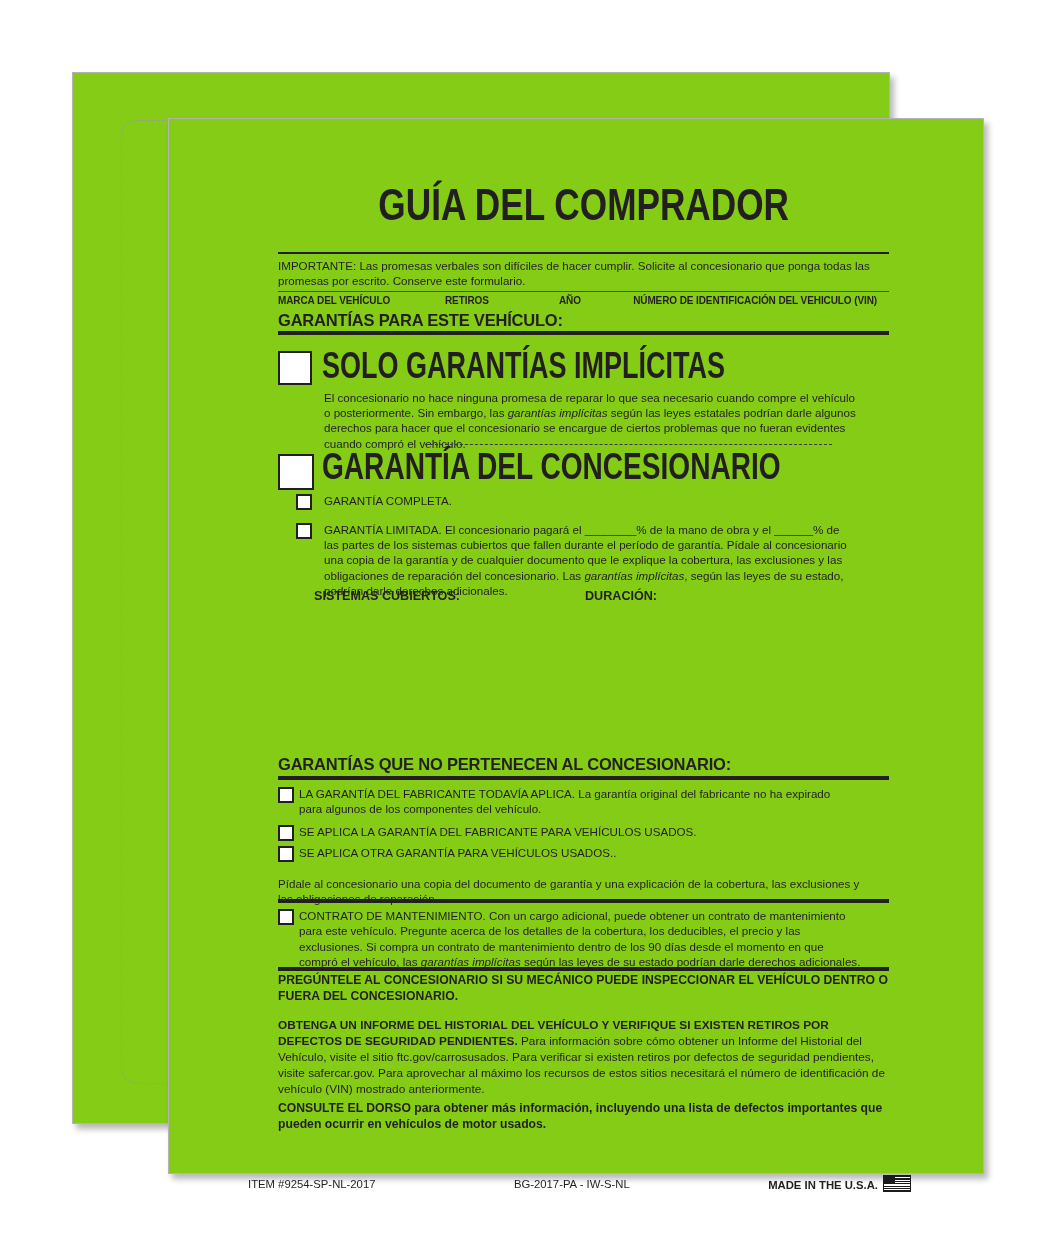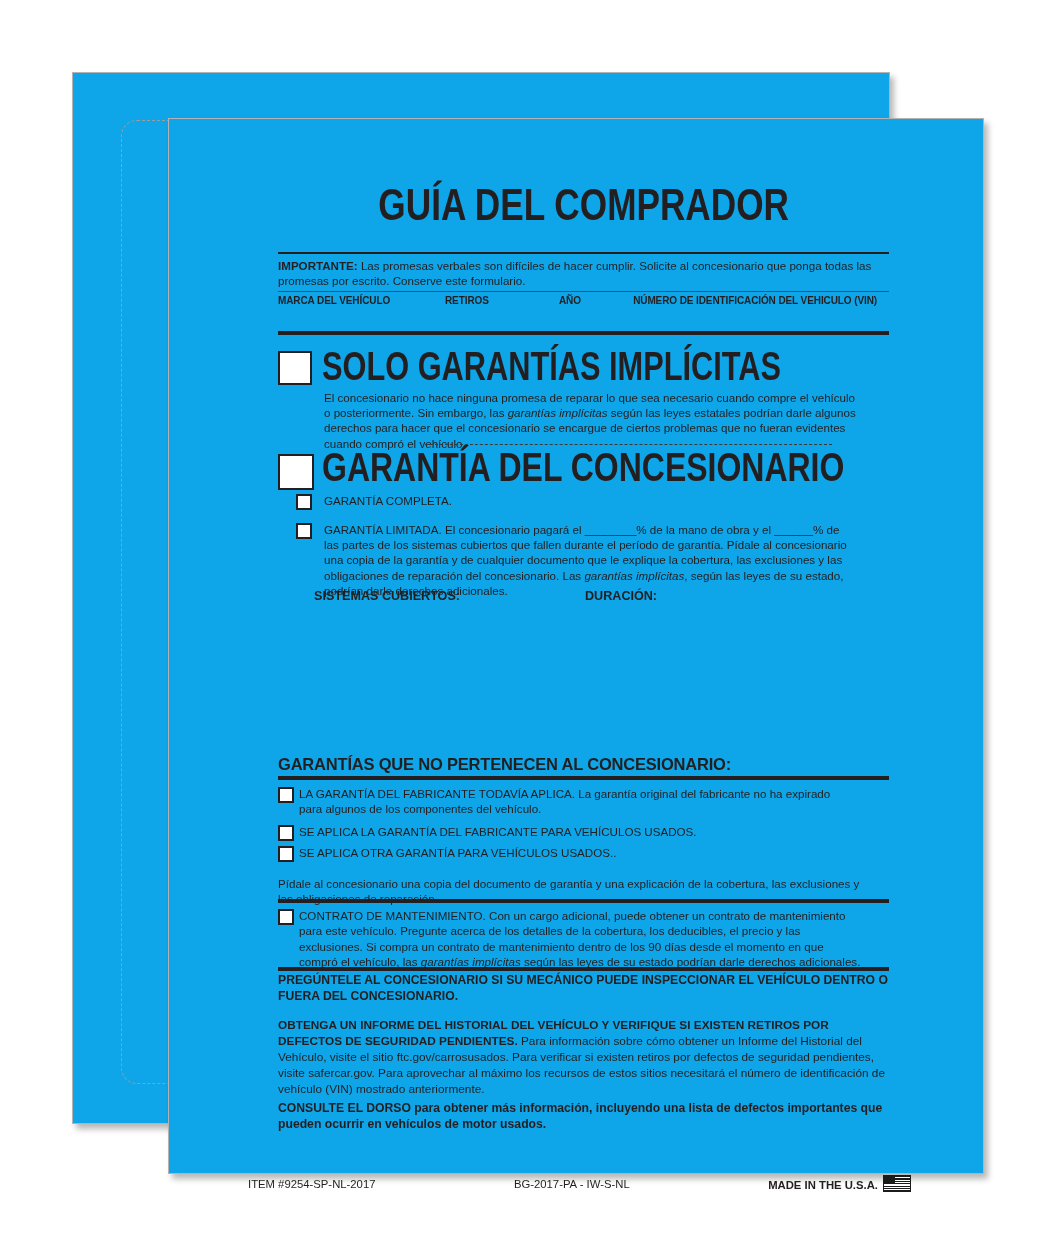--- a/index.html
+++ b/index.html
@@ -1,30 +1,30 @@
 <!DOCTYPE html>
 <html><head>
 <meta charset="utf-8">
 <style>
   html,body{margin:0;padding:0;}
   body{font-family:"Liberation Sans","DejaVu Sans",sans-serif;background:#ffffff;}
   .stage{position:relative;width:1056px;height:1248px;background:#ffffff;overflow:hidden;}
-  .sheet{position:absolute;background:#0ea5e9;border:1px solid #b3b3b3;box-shadow:4px 5px 6px rgba(0,0,0,0.28);}
+  .sheet{position:absolute;background:#84cc16;border:1px solid #b3b3b3;box-shadow:4px 5px 6px rgba(0,0,0,0.28);}
   .sheet.back{left:72px;top:72px;width:816px;height:1050px;z-index:1;}
   .sheet.front{left:168px;top:118px;width:814px;height:1054px;z-index:2;}
   .perforation{position:absolute;left:48px;top:47px;width:560px;height:962px;border:1.6px dashed #9c9c9c;border-radius:16px;}
   .content{position:absolute;left:109px;top:0;width:611px;height:100%;color:#231f20;}
   .abs{position:absolute;}
   .title{width:100%;text-align:center;font-weight:bold;font-size:44px;line-height:48px;letter-spacing:0;white-space:nowrap;}
   .title .cond{display:inline-block;transform:scaleX(0.80);transform-origin:50% 50%;}
   .rule{background:#231f20;width:100%;}
   .body-txt{font-size:11.6px;line-height:15.2px;}
   .small-label{font-size:10px;font-weight:bold;letter-spacing:-0.1px;white-space:nowrap;}
   .sec-head{font-size:16.5px;font-weight:bold;letter-spacing:-0.2px;white-space:nowrap;}
-  .big-head{font-weight:bold;font-size:41px;line-height:42px;white-space:nowrap;}
+  .big-head{font-weight:bold;font-size:36px;line-height:42px;white-space:nowrap;}
   .big-head .cond{display:inline-block;transform-origin:0 50%;}
   .cbx{position:absolute;background:#fff;border:2.6px solid #231f20;}
   .cbx.big{width:30px;height:30px;}
   .cbx.sm{width:12px;height:12px;border-width:2px;}
   .dashed-sep{border-top:1.7px dashed #3a3a3a;}
   .bold-par{font-size:12.2px;line-height:16px;font-weight:bold;}
   .caps-item{white-space:nowrap;}
   .footer-row{display:flex;justify-content:space-between;align-items:center;font-size:11.3px;color:#231f20;}
   .flag{display:inline-block;width:26px;height:15px;margin-left:5px;vertical-align:-3px;
         background:repeating-linear-gradient(#1b1b1b 0 1.2px,#ffffff 1.2px 2.4px);
@@ -40,30 +40,31 @@
   <div class="sheet back">
     <div class="perforation"></div>
   </div>
 
   <div class="sheet front">
     <div class="content">
 
       <div class="abs title" style="top:62px;"><span class="cond">GUÍA DEL COMPRADOR</span></div>
 
       <div class="abs rule" style="top:133px;height:2.4px;"></div>
-      <div class="abs body-txt" style="top:139px;width:100%;"><span style="font-weight: bold;">IMPORTANTE:</span><span> Las promesas verbales son difíciles de hacer cumplir. Solicite al concesionario que ponga todas las promesas por escrito. Conserve este formulario.</span></div>
+      <div class="abs body-txt" style="top:139px;width:100%;"><span style="font-weight: normal;">IMPORTANTE:</span><span> Las promesas verbales son difíciles de hacer cumplir. Solicite al concesionario que ponga todas las promesas por escrito. Conserve este formulario.</span></div>
 
       <div class="abs" style="top:172px;width:100%;height:1.2px;background:#4a4a4a;"></div>
       <div class="abs" style="top:176px;width:100%;height:12px;">
         <span class="abs small-label" style="left:0;">MARCA DEL VEHÍCULO</span>
         <span class="abs small-label" style="left:167px;">RETIROS</span>
         <span class="abs small-label" style="left:281px;">AÑO</span>
         <span class="abs small-label" style="right:12px;margin-left:8px;">NÚMERO DE IDENTIFICACIÓN DEL VEHICULO (VIN)</span>
       </div>
 
+      <div class="abs sec-head" style="top:192px;">GARANTÍAS PARA ESTE VEHÍCULO:</div>
       <div class="abs rule" style="top:212px;height:4px;"></div>
 
       <div class="cbx big" style="left:0;top:232px;"></div>
       <div class="abs big-head" style="left:44px;top:226px;"><span class="cond" style="transform:scaleX(0.75);">SOLO GARANTÍAS IMPLÍCITAS</span></div>
       <div class="abs body-txt" style="left:46px;top:271px;width:532px;"><span>El concesionario no hace ninguna promesa de reparar lo que sea necesario cuando compre el vehículo o posteriormente. Sin embargo, las </span><span style="font-style: italic;">garantías implícitas</span><span> según las leyes estatales podrían darle algunos derechos para hacer que el concesionario se encargue de ciertos problemas que no fueran evidentes cuando compró el vehículo.</span></div>
       <div class="abs dashed-sep" style="left:147px;top:325px;width:407px;height:0;"></div>
 
       <div class="cbx big" style="left:0;top:335px;width:32px;height:32px;"></div>
       <div class="abs big-head" style="left:44px;top:327px;"><span class="cond" style="transform:scaleX(0.78);">GARANTÍA DEL CONCESIONARIO</span></div>
 

